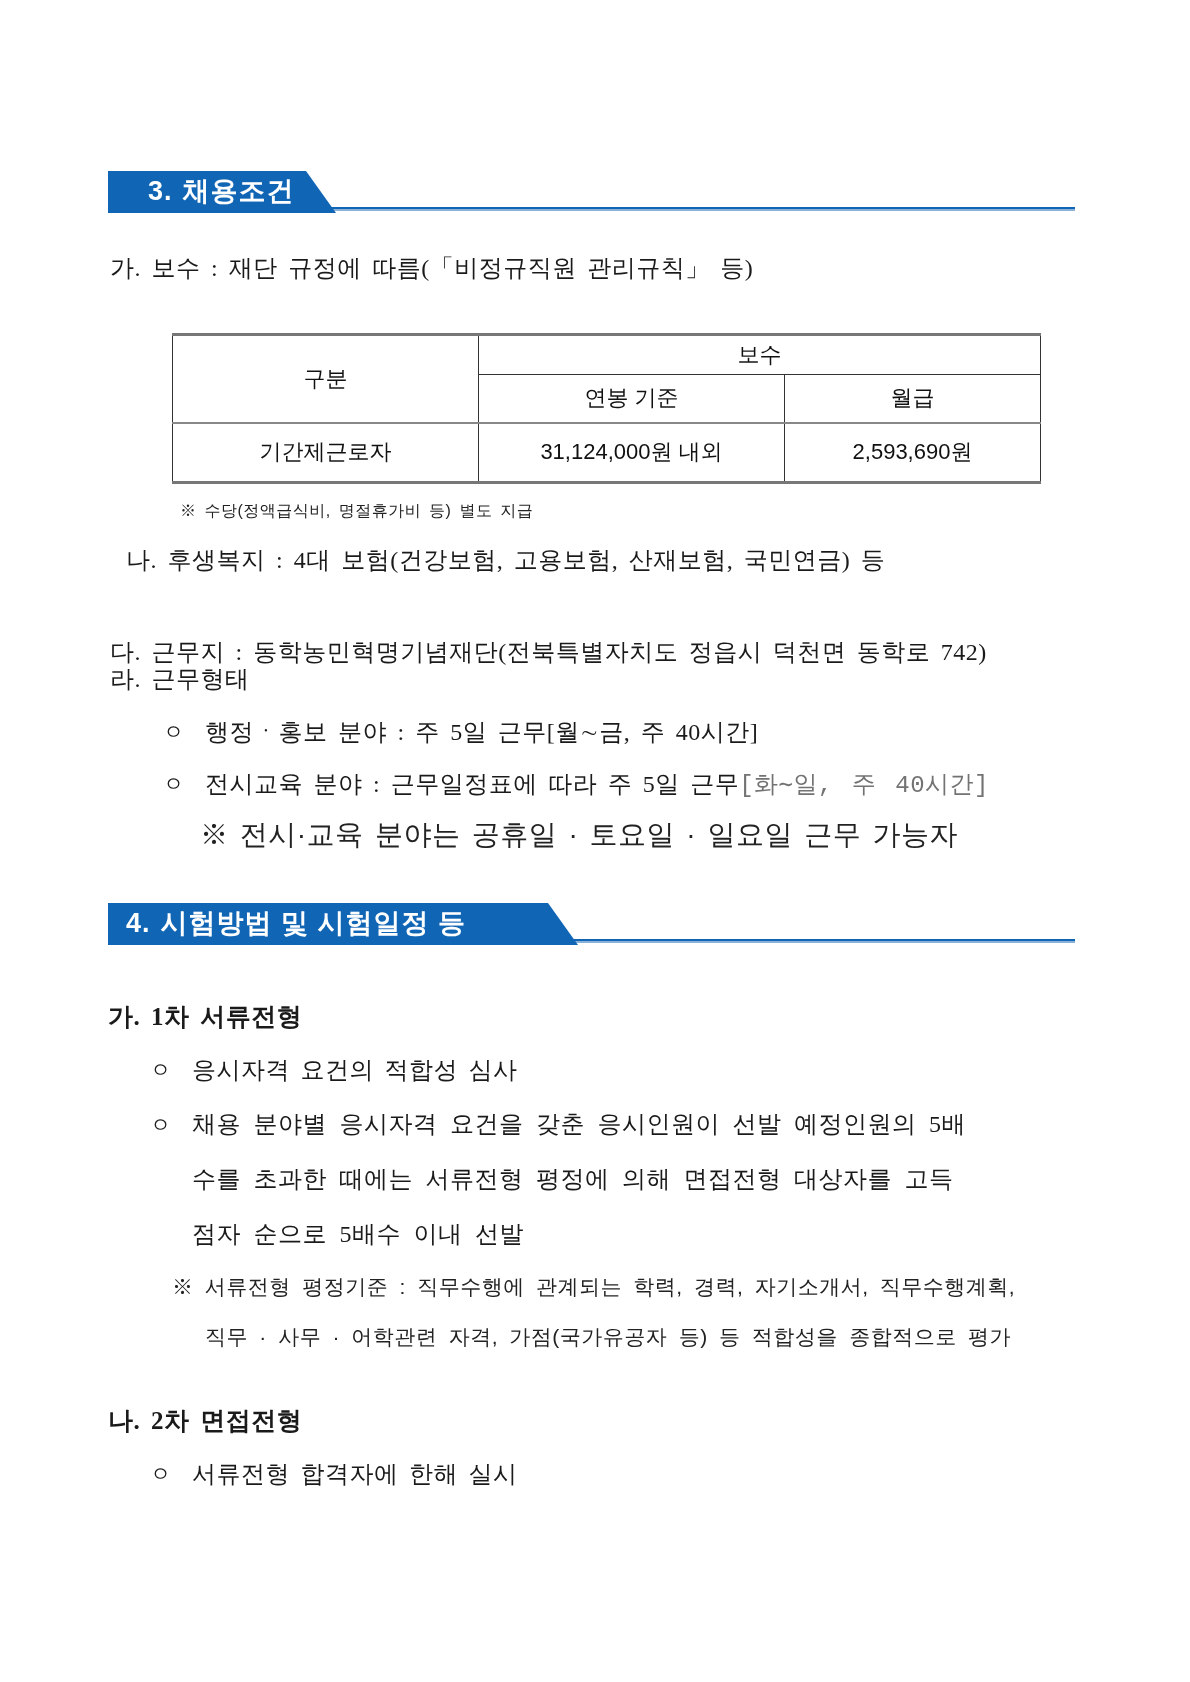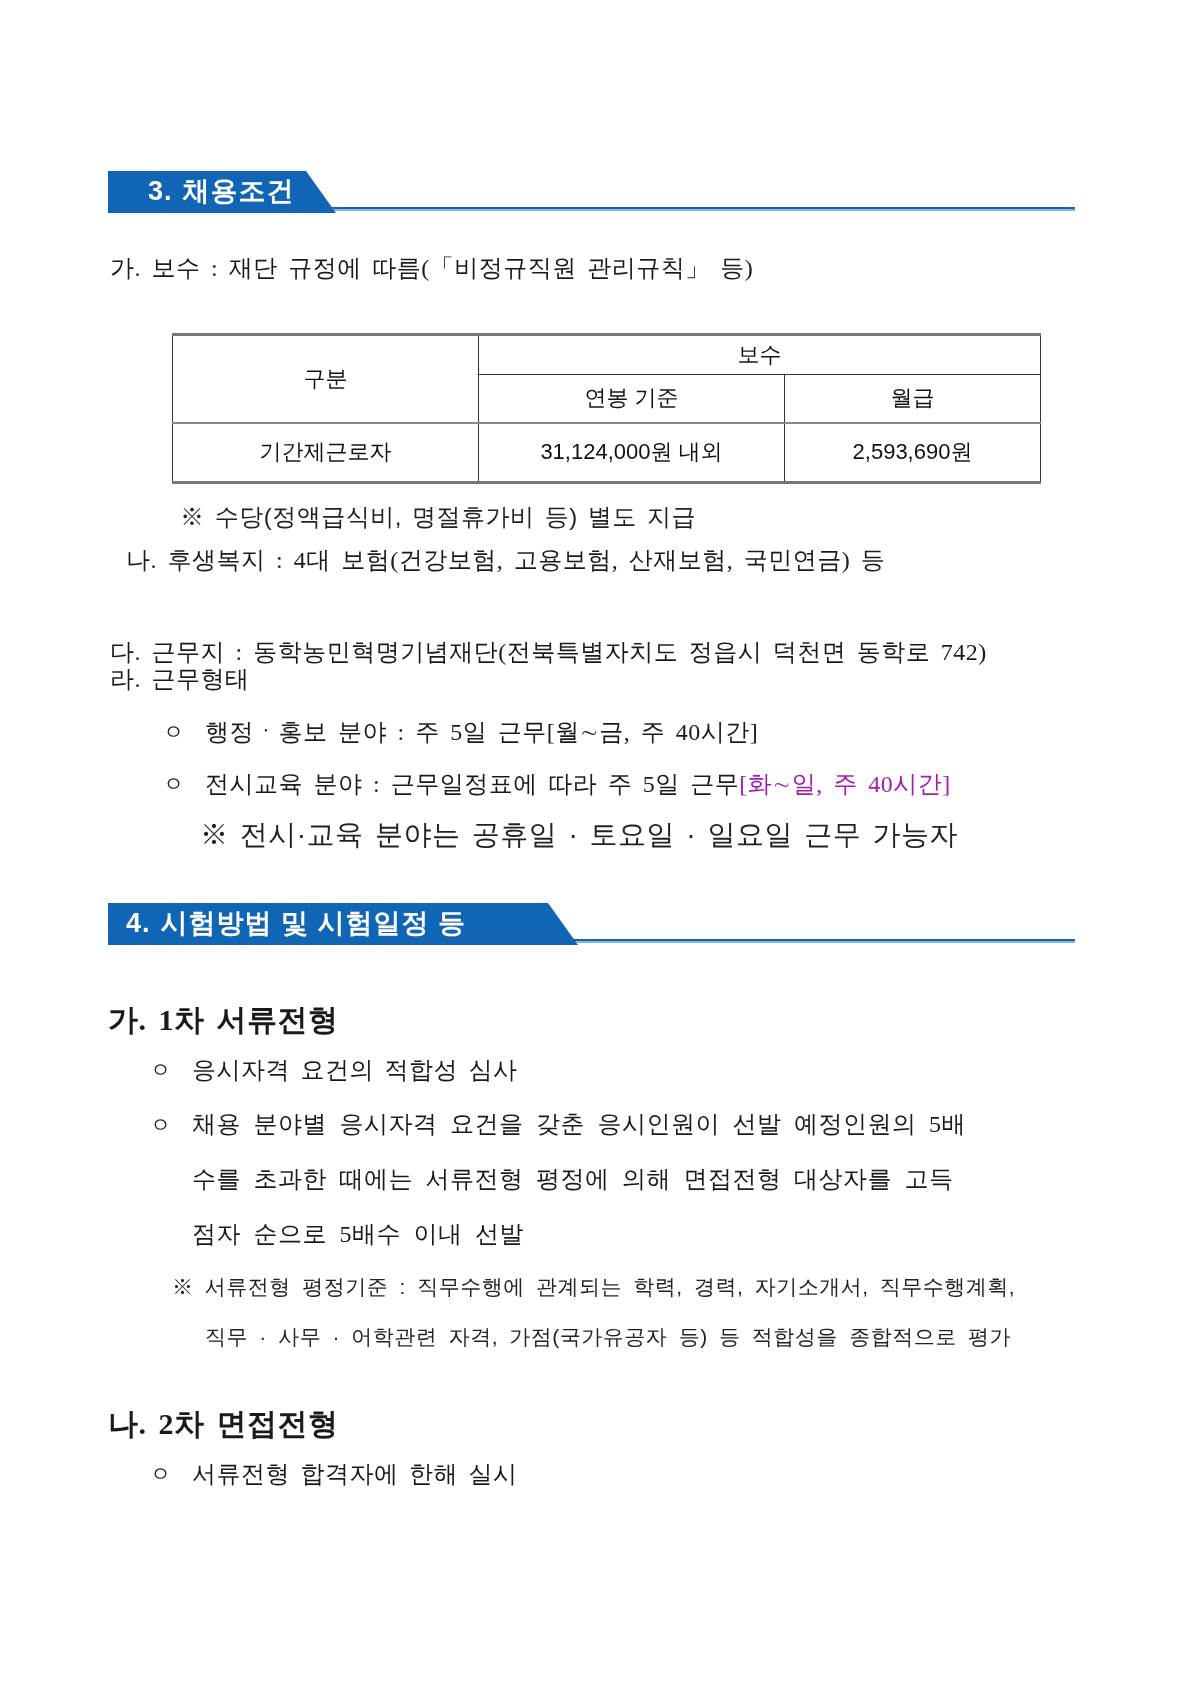--- a/index.html
+++ b/index.html
@@ -26,32 +26,32 @@
     font-weight:bold; font-size:27px; line-height:41px;
     padding-left:18px; letter-spacing:1px;
     clip-path:polygon(0 0, calc(100% - 30px) 0, 100% 100%, 0 100%);
   }
   .banner-label .num { margin-right:10px; }
   
   .tline {
     position:absolute; font-size:24px; letter-spacing:0.5px;
     word-spacing:4px; white-space:nowrap; color:#1a1a1a;
   }
-  .bold-head { font-weight:bold; font-size:30px; }
+  .bold-head { font-weight:bold; font-size:25px; }
   .note {
     position:absolute; font-family:"Liberation Sans", sans-serif;
     font-size:28px; letter-spacing:0.5px; word-spacing:3px;
     white-space:nowrap; color:#222;
   }
   .bullet { display:flex; }
   .bullet .marker { width:42px; flex:0 0 42px; font-size:21px; padding-top:2px; }
   .para-lines .pline { line-height:55px; white-space:nowrap; word-spacing:6px; }
   .note2 .pline { line-height:50px; white-space:nowrap; }
   .note2 .pline.indent { margin-left:33px; }
-  .red { color:#a21caf; }
+  .red { color:#737373;font-family:Liberation Mono, monospace; }
   
   .pay-table {
     position:absolute; left:172px; top:333px; width:868px;
     border-collapse:collapse; table-layout:fixed;
     font-family:"Liberation Sans", sans-serif; font-size:22px; color:#111;
     text-align:center;
   }
   .pay-table col.c1 { width:306px; }
   .pay-table col.c2 { width:306px; }
   .pay-table col.c3 { width:256px; }
@@ -91,21 +91,21 @@
       <td>월급</td>
     </tr>
     <tr class="data">
       <td>기간제근로자</td>
       <td>31,124,000원 내외</td>
       <td>2,593,690원</td>
     </tr>
   </tbody>
     </table>
 
-  <div class="note" style="left:180px; top:501px; font-size:24px;">※ 수당(정액급식비, 명절휴가비 등) 별도 지급</div>
+  <div class="note" style="left:180px; top:501px; font-size:16px;">※ 수당(정액급식비, 명절휴가비 등) 별도 지급</div>
 
   <div class="tline" style="left:126px; top:544px;">나. 후생복지 : 4대 보험(건강보험, 고용보험, 산재보험, 국민연금) 등</div>
   <div class="tline" style="left:110px; top:636px;">다. 근무지 : 동학농민혁명기념재단(전북특별자치도 정읍시 덕천면 동학로 742)</div>
   <div class="tline" style="left:110px; top:663px;">라. 근무형태</div>
 
   <div class="tline bullet" style="left:163px; top:716px;">
     <span class="marker">ㅇ</span>
     <span>행정ㆍ홍보 분야 : 주 5일 근무[월∼금, 주 40시간]</span>
   </div>
   <div class="tline bullet" style="left:163px; top:768px;">

